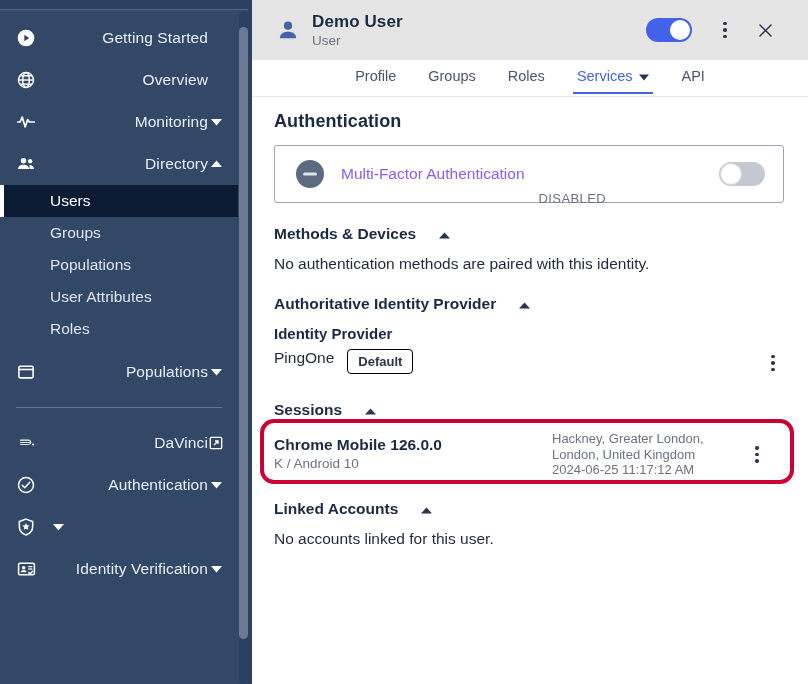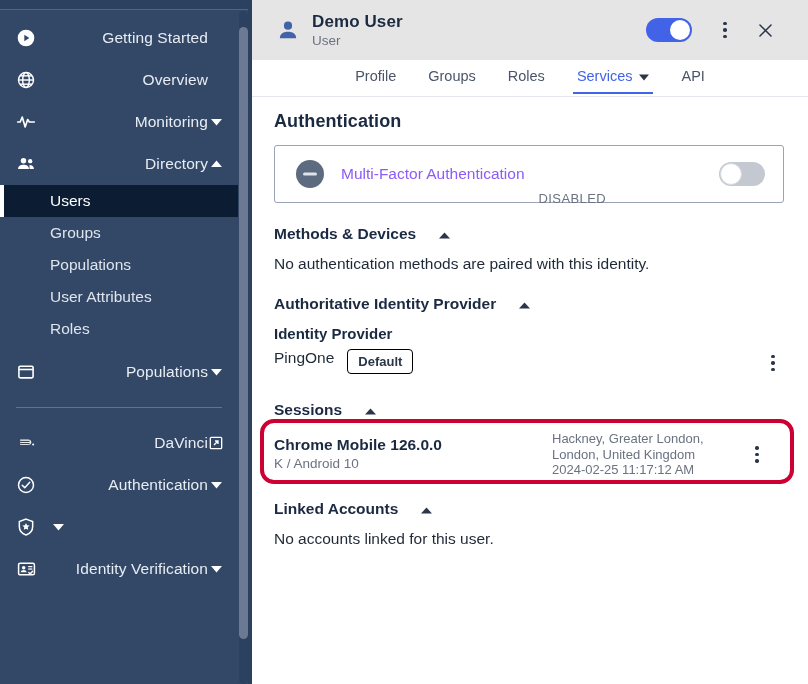--- a/index.html
+++ b/index.html
@@ -567,21 +567,21 @@
       <div class="session-wrap">
         <div class="highlight-ring"></div>
         <div class="session-row">
           <div class="session-left">
             <div class="session-device">Chrome Mobile 126.0.0</div>
             <div class="session-os">K / Android 10</div>
           </div>
           <div class="session-meta">
             <div>Hackney, Greater London,</div>
             <div>London, United Kingdom</div>
-            <div>2024-02-25 11:17:12 AM</div>
+            <div>2024-06-25 11:17:12 AM</div>
           </div>
           <span class="kebab">
             <i></i>
               <i></i>
               <i></i>
           </span>
         </div>
       </div>
 
       <div class="sub-head">

